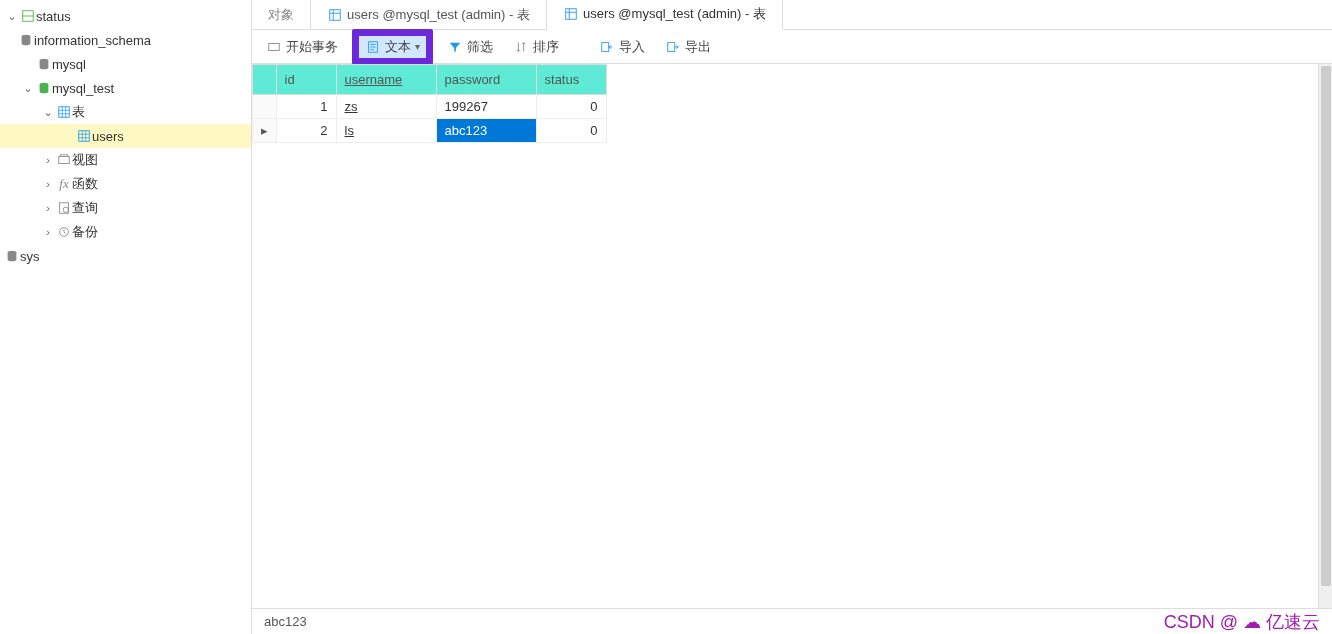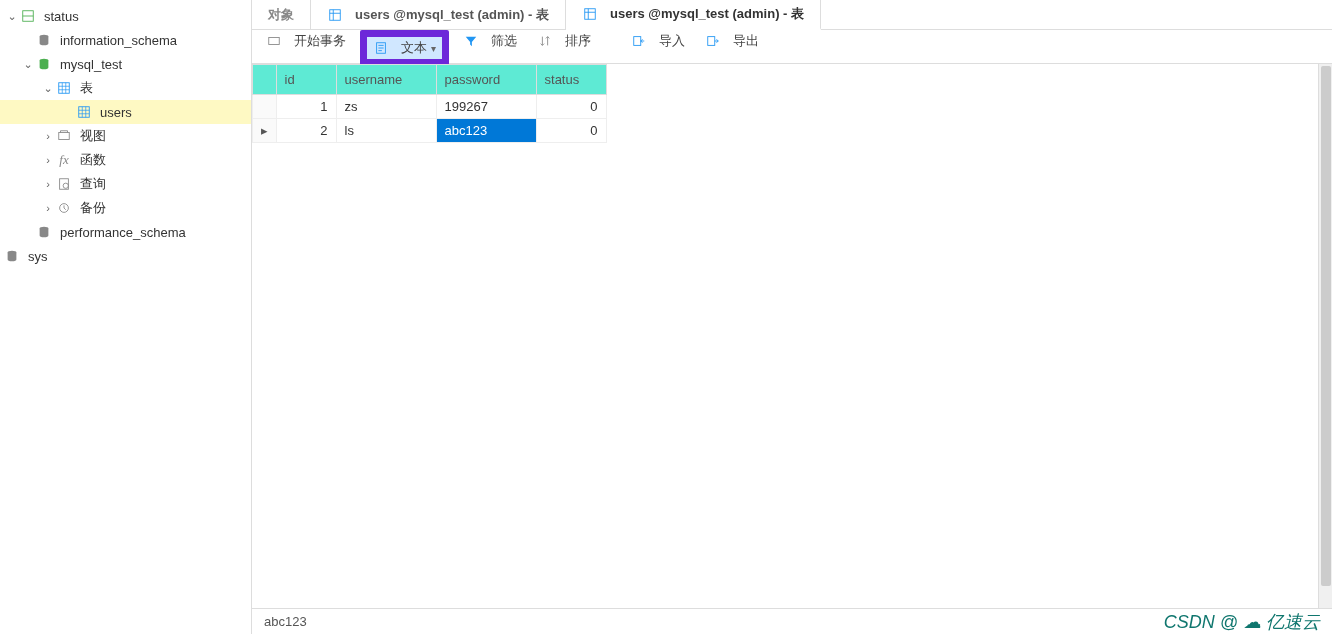--- a/index.html
+++ b/index.html
@@ -1,71 +1,80 @@
 <!DOCTYPE html>
 <html><head>
 <meta charset="utf-8">
 <style>
 * { box-sizing: border-box; margin: 0; padding: 0; }
 body { font-family: "Microsoft YaHei", Arial, sans-serif; font-size: 13px; color: #333; background: #fff; width: 1332px; height: 634px; overflow: hidden; display: flex; }
 .sidebar { width: 252px; border-right: 1px solid #ddd; height: 100%; overflow: auto; padding-top: 4px; }
 .tree-item { display: flex; align-items: center; height: 24px; padding-left: 4px; cursor: pointer; white-space: nowrap; }
 .tree-item.selected { background: #fef9c3; }
 .expand { width: 16px; text-align: center; color: #666; font-size: 11px; display: inline-block; }
-.icon { width: 16px; height: 16px; display: inline-flex; align-items: center; justify-content: center; margin-right: 8px; }
+.icon { width: 16px; height: 16px; display: inline-flex; align-items: center; justify-content: center; margin-right: 0; }
 .db-icon { color: #4caf50; }
 .table-icon { color: #2196f3; }
 .gray-icon { color: #888; }
 .main { flex: 1; display: flex; flex-direction: column; height: 100%; }
 .tabs { display: flex; border-bottom: 1px solid #ddd; height: 30px; }
-.tab { display: flex; align-items: center; padding: 0 16px; border-right: 1px solid #ddd; color: #888; cursor: pointer; gap: 4px; font-weight: bold; }
+.tab { display: flex; align-items: center; padding: 0 16px; border-right: 1px solid #ddd; color: #888; cursor: pointer; gap: 4px; }
 .tab.active { color: #555; background: #fff; }
 .tab.current { color: #333; border-bottom: 2px solid #fff; margin-bottom: -1px; }
-.toolbar { display: flex; align-items: flex-start; height: 34px; padding: 0 8px; gap: 8px; border-bottom: 1px solid #ddd; }
+.toolbar { display: flex; align-items: center; height: 34px; padding: 0 8px; gap: 8px; border-bottom: 1px solid #ddd; }
 .tbtn { display: flex; align-items: center; gap: 4px; padding: 2px 6px; cursor: pointer; color: #444; }
 .tbtn.pressed { background: #d0e7ff; border: 7px solid #6d28d9; border-radius: 2px; }
 .funnel { color: #2196f3; }
 .grid { flex: 1; overflow: auto; position: relative; }
 .grid table { border-collapse: collapse; }
 .grid th { background: #5eead4; border: 1px solid #ddd; padding: 7px 8px; text-align: left; font-weight: normal; color: #555; }
 .grid td { border: 1px solid #eee; padding: 4px 8px; }
 .row-cursor { width: 18px; text-align: center; color: #555; border-right: 1px solid #ddd; background: #fafafa; }
 .cell-selected { background: #0078d7; color: #fff; }
 .col-id { width: 60px; text-align: right; }
-.col-user { width: 100px; }
+.col-user { width: 100px; text-decoration: underline; }
 .col-pw { width: 100px; }
 .col-status { width: 70px; text-align: right; }
 .statusbar { height: 26px; border-top: 1px solid #ddd; display: flex; align-items: center; padding: 0 12px; color: #555; justify-content: space-between; }
-.watermark { color: #0f766e; font-style: italic; font-size: 18px; }
+.watermark { color: #a21caf; font-size: 18px; }
 .scrollbar { position: absolute; right: 0; top: 0; width: 14px; height: 100%; background: #f0f0f0; border-left: 1px solid #ddd; }
 .sb-thumb { background: #ccc; width: 10px; margin: 2px auto; height: 520px; border-radius: 2px; }
 svg { width: 14px; height: 14px; }
 </style>
 </head>
 <body>
 
 <div class="sidebar">
   <div class="tree-item">
     <span class="expand">⌄</span>
     <span class="icon db-icon">
         <svg viewBox="0 0 16 16">
           <rect x="2" y="2" width="12" height="12" fill="none" stroke="currentColor" stroke-width="1"></rect>
           <path d="M2 8 L14 8" stroke="currentColor"></path>
         </svg>
       </span>
     <span>status</span>
   </div>
+  <div class="tree-item" style="padding-left:18px">
+    <span class="icon gray-icon">
+        <svg viewBox="0 0 16 16">
+          <ellipse cx="8" cy="4" rx="5" ry="2" fill="currentColor"></ellipse>
+          <path d="M3 4 V12 A5 2 0 0 0 13 12 V4" fill="currentColor"></path>
+        </svg>
+      </span>
+    <span>information_schema</span>
+  </div>
   <div class="tree-item" style="padding-left:36px">
     <span class="icon gray-icon">
         <svg viewBox="0 0 16 16">
           <ellipse cx="8" cy="4" rx="5" ry="2" fill="currentColor"></ellipse>
           <path d="M3 4 V12 A5 2 0 0 0 13 12 V4" fill="currentColor"></path>
         </svg>
       </span>
-    <span>information_schema</span>
+    <span>mysql</span>
   </div>
   <div class="tree-item" style="padding-left:20px">
     <span class="expand">⌄</span>
     <span class="icon db-icon">
         <svg viewBox="0 0 16 16">
           <ellipse cx="8" cy="4" rx="5" ry="2" fill="currentColor"></ellipse>
           <path d="M3 4 V12 A5 2 0 0 0 13 12 V4" fill="currentColor"></path>
         </svg>
       </span>
     <span>mysql_test</span>
@@ -116,29 +125,20 @@
   </div>
   <div class="tree-item" style="padding-left:40px">
     <span class="expand">›</span>
     <span class="icon gray-icon">
         <svg viewBox="0 0 16 16">
           <circle cx="8" cy="8" r="5" fill="none" stroke="currentColor"></circle>
           <path d="M8 5 V8 L10 10" stroke="currentColor" fill="none"></path>
         </svg>
       </span>
     <span>备份</span>
-  </div>
-  <div class="tree-item" style="padding-left:36px">
-    <span class="icon gray-icon">
-        <svg viewBox="0 0 16 16">
-          <ellipse cx="8" cy="4" rx="5" ry="2" fill="currentColor"></ellipse>
-          <path d="M3 4 V12 A5 2 0 0 0 13 12 V4" fill="currentColor"></path>
-        </svg>
-      </span>
-    <span>performance_schema</span>
   </div>
   <div class="tree-item" style="">
     <span class="icon gray-icon">
         <svg viewBox="0 0 16 16">
           <ellipse cx="8" cy="4" rx="5" ry="2" fill="currentColor"></ellipse>
           <path d="M3 4 V12 A5 2 0 0 0 13 12 V4" fill="currentColor"></path>
         </svg>
       </span>
     <span>sys</span>
   </div>

